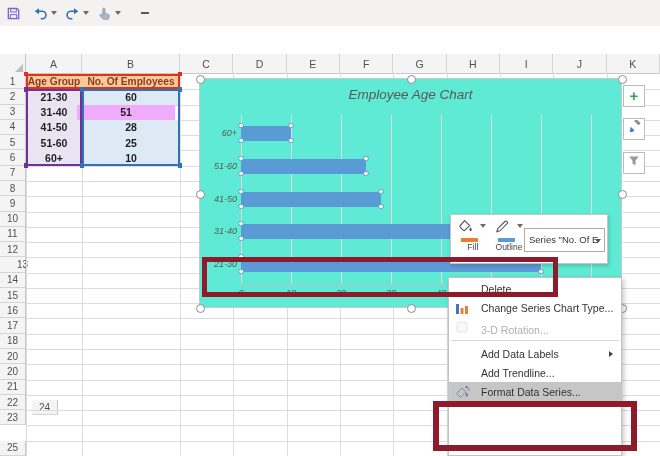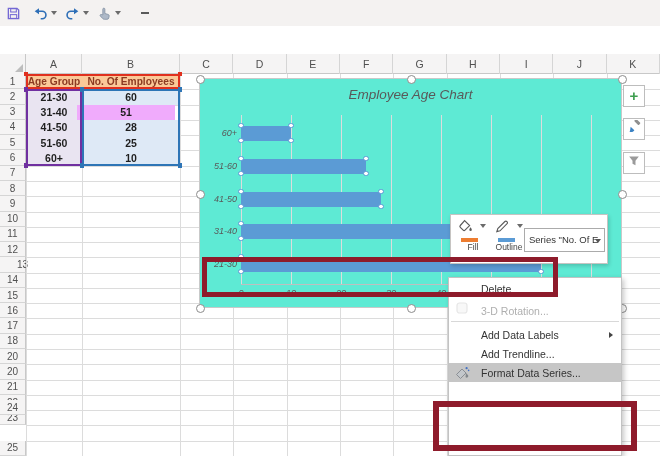--- a/index.html
+++ b/index.html
@@ -147,21 +147,21 @@
       <div class="rowhdr" style="top: 272.64px; height: 15.28px;">14</div>
       <div class="rowhdr" style="top: 287.92px; height: 15.28px; text-align: center;">15</div>
       <div class="rowhdr" style="top: 303.2px; height: 15.28px;">16</div>
       <div class="rowhdr" style="top: 318.48px; height: 15.28px;">17</div>
       <div class="rowhdr" style="top: 333.76px; height: 15.28px;">18</div>
       <div class="rowhdr" style="top: 349.04px; height: 15.28px;">20</div>
       <div class="rowhdr" style="top: 364.32px; height: 15.28px;">20</div>
       <div class="rowhdr" style="top: 379.6px; height: 15.28px;">21</div>
       <div class="rowhdr" style="top: 394.88px; height: 15.28px;">22</div>
       <div class="rowhdr" style="top: 410.16px; height: 15.28px;">23</div>
-      <div class="rowhdr" style="top: 400px; height: 15.28px;">24</div>
+      <div class="rowhdr" style="top: 400px; height: 15.28px; margin-left: 32px;">24</div>
       <div class="rowhdr" style="top: 440.72px; height: 15.28px;">25</div>
     </div>
   <div id="gridlines">
       <div class="vline" style="left: 26px; top: 74px; height: 382px;"></div>
       <div class="vline" style="left: 82px; top: 74px; height: 382px;"></div>
       <div class="vline" style="left: 180px; top: 74px; height: 382px;"></div>
       <div class="vline" style="left: 233.3px; top: 74px; height: 382px;"></div>
       <div class="vline" style="left: 286.7px; top: 74px; height: 382px;"></div>
       <div class="vline" style="left: 340px; top: 74px; height: 382px;"></div>
       <div class="vline" style="left: 393.3px; top: 74px; height: 382px;"></div>
@@ -325,20 +325,28 @@
     <div class="series-dd">
       <span>Series "No. Of E</span>
       <span class="dd-arrow"></span>
     </div>
   </div>
 
   <div class="menu" id="ctxMenu">
       <div class="mitem" style="height: 19.1px;">
         <div class="mi-label"><u>D</u>elete</div>
       </div>
+      <div class="mitem" style="height: 19.1px;">
+        <div class="mi-icon"><svg width="16" height="16" viewBox="0 0 16 16">
+            <rect x="2" y="4" width="3" height="10" fill="#4472C4"></rect>
+            <rect x="6.5" y="8" width="3" height="6" fill="#ED7D31"></rect>
+            <rect x="11" y="6" width="3" height="8" fill="#ED7D31"></rect>
+          </svg></div>
+        <div class="mi-label">Change Series Chart Type...</div>
+      </div>
       <div class="mitem dis" style="height: 19.1px;">
         <div class="mi-icon" style="opacity: 0.45;"><svg width="16" height="16" viewBox="0 0 16 16">
             <rect x="3" y="3" width="10" height="10" rx="2.5" fill="#F0F0F0" stroke="#C9C9C9" stroke-width="1.2"></rect>
           </svg></div>
         <div class="mi-label">3-D <u>R</u>otation...</div>
       </div>
       <div class="msep"></div>
       <div class="mitem" style="height: 19.1px;">
         <div class="mi-label">Add Data La<u>b</u>els</div>
         <div class="mi-sub"></div>

